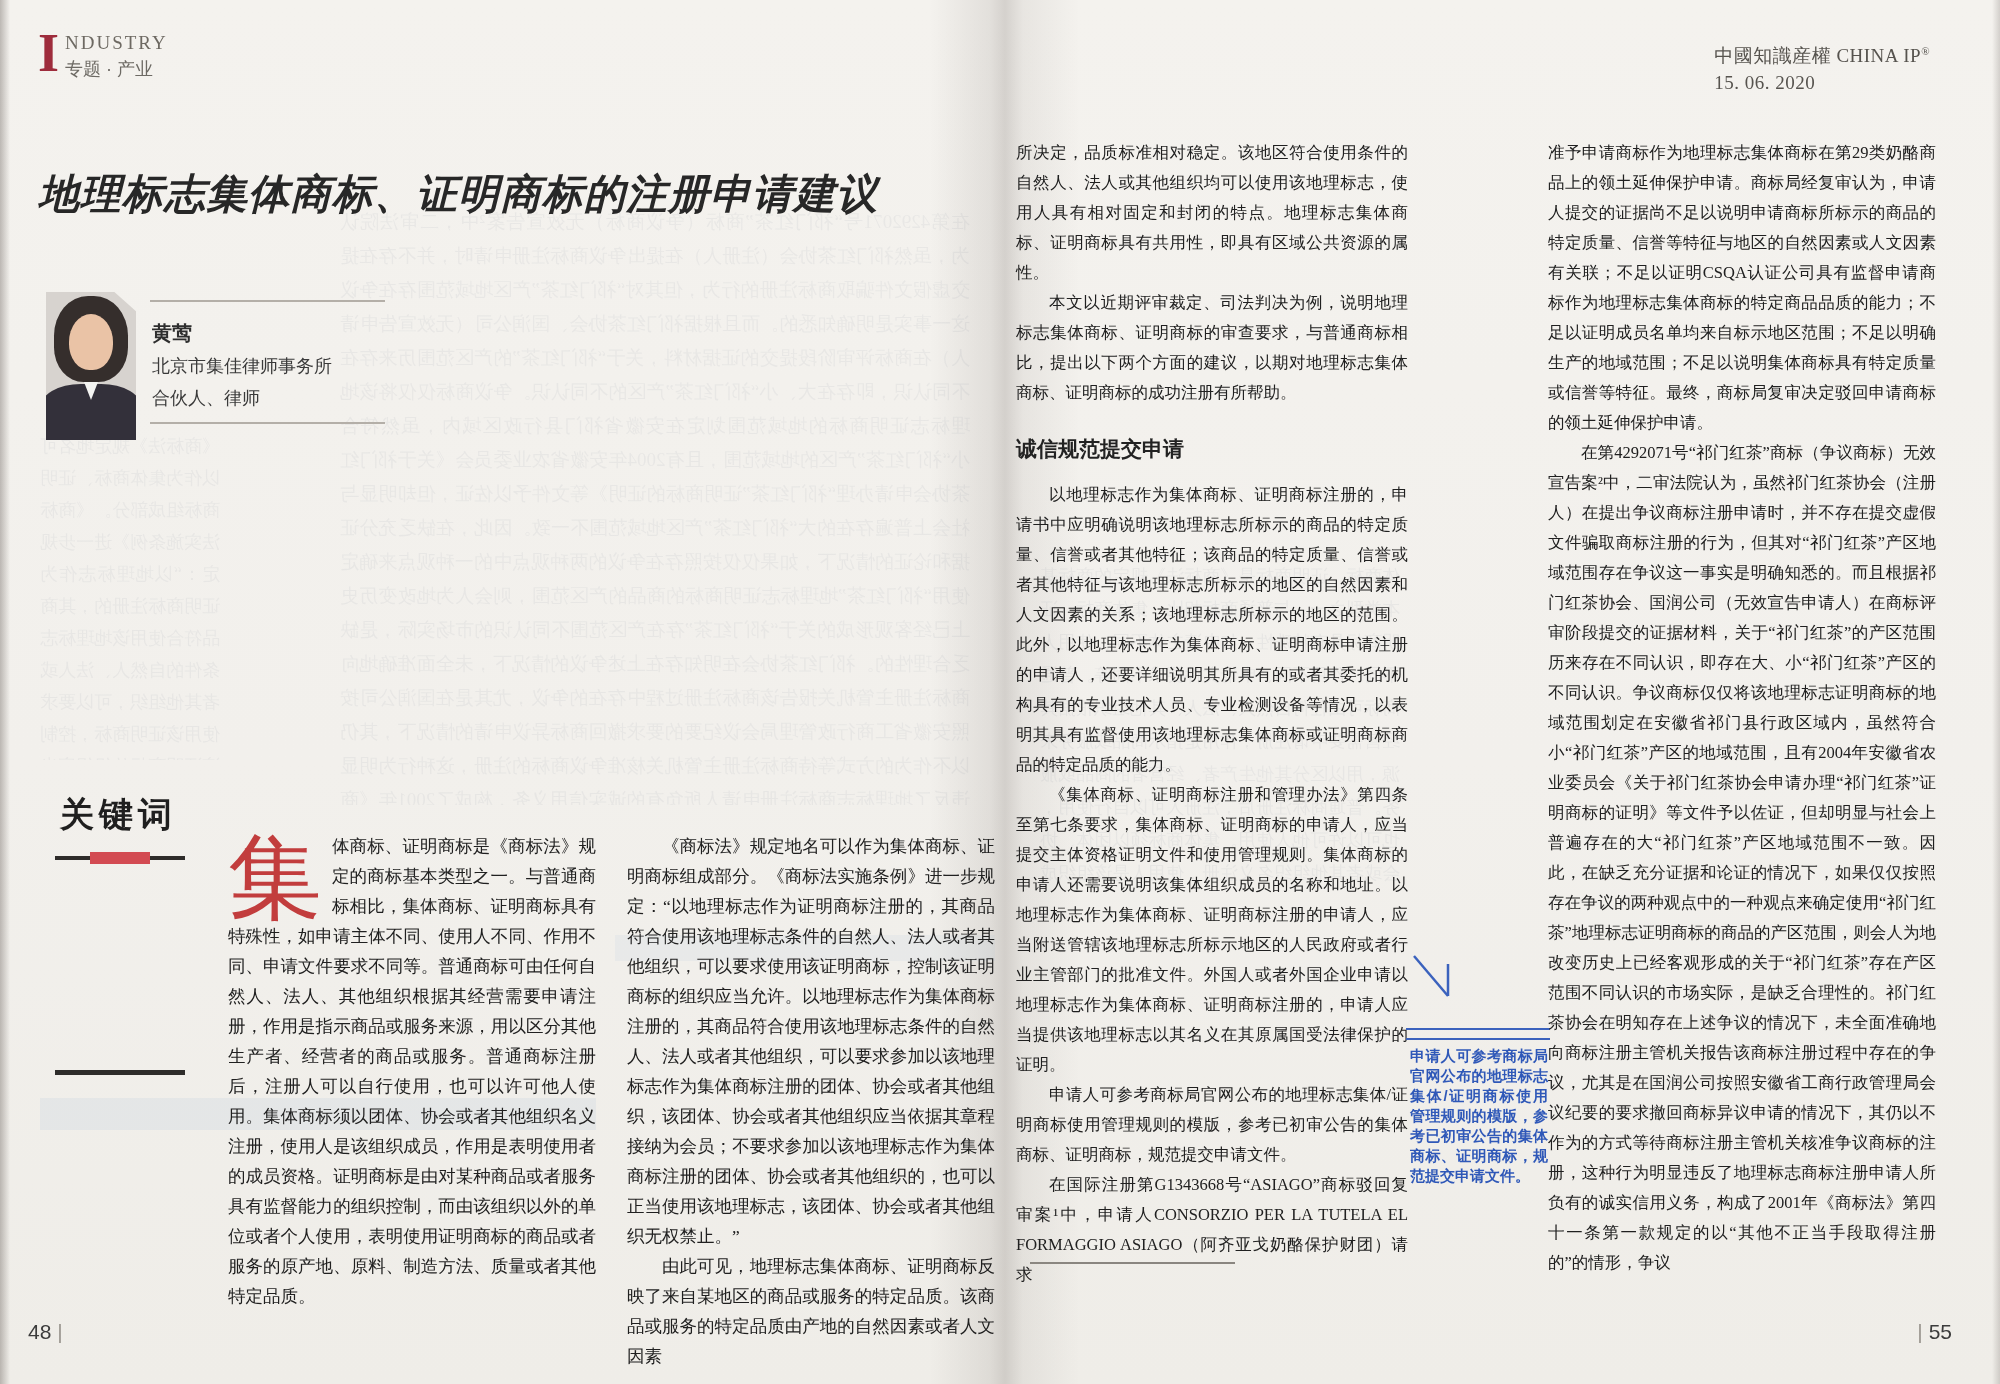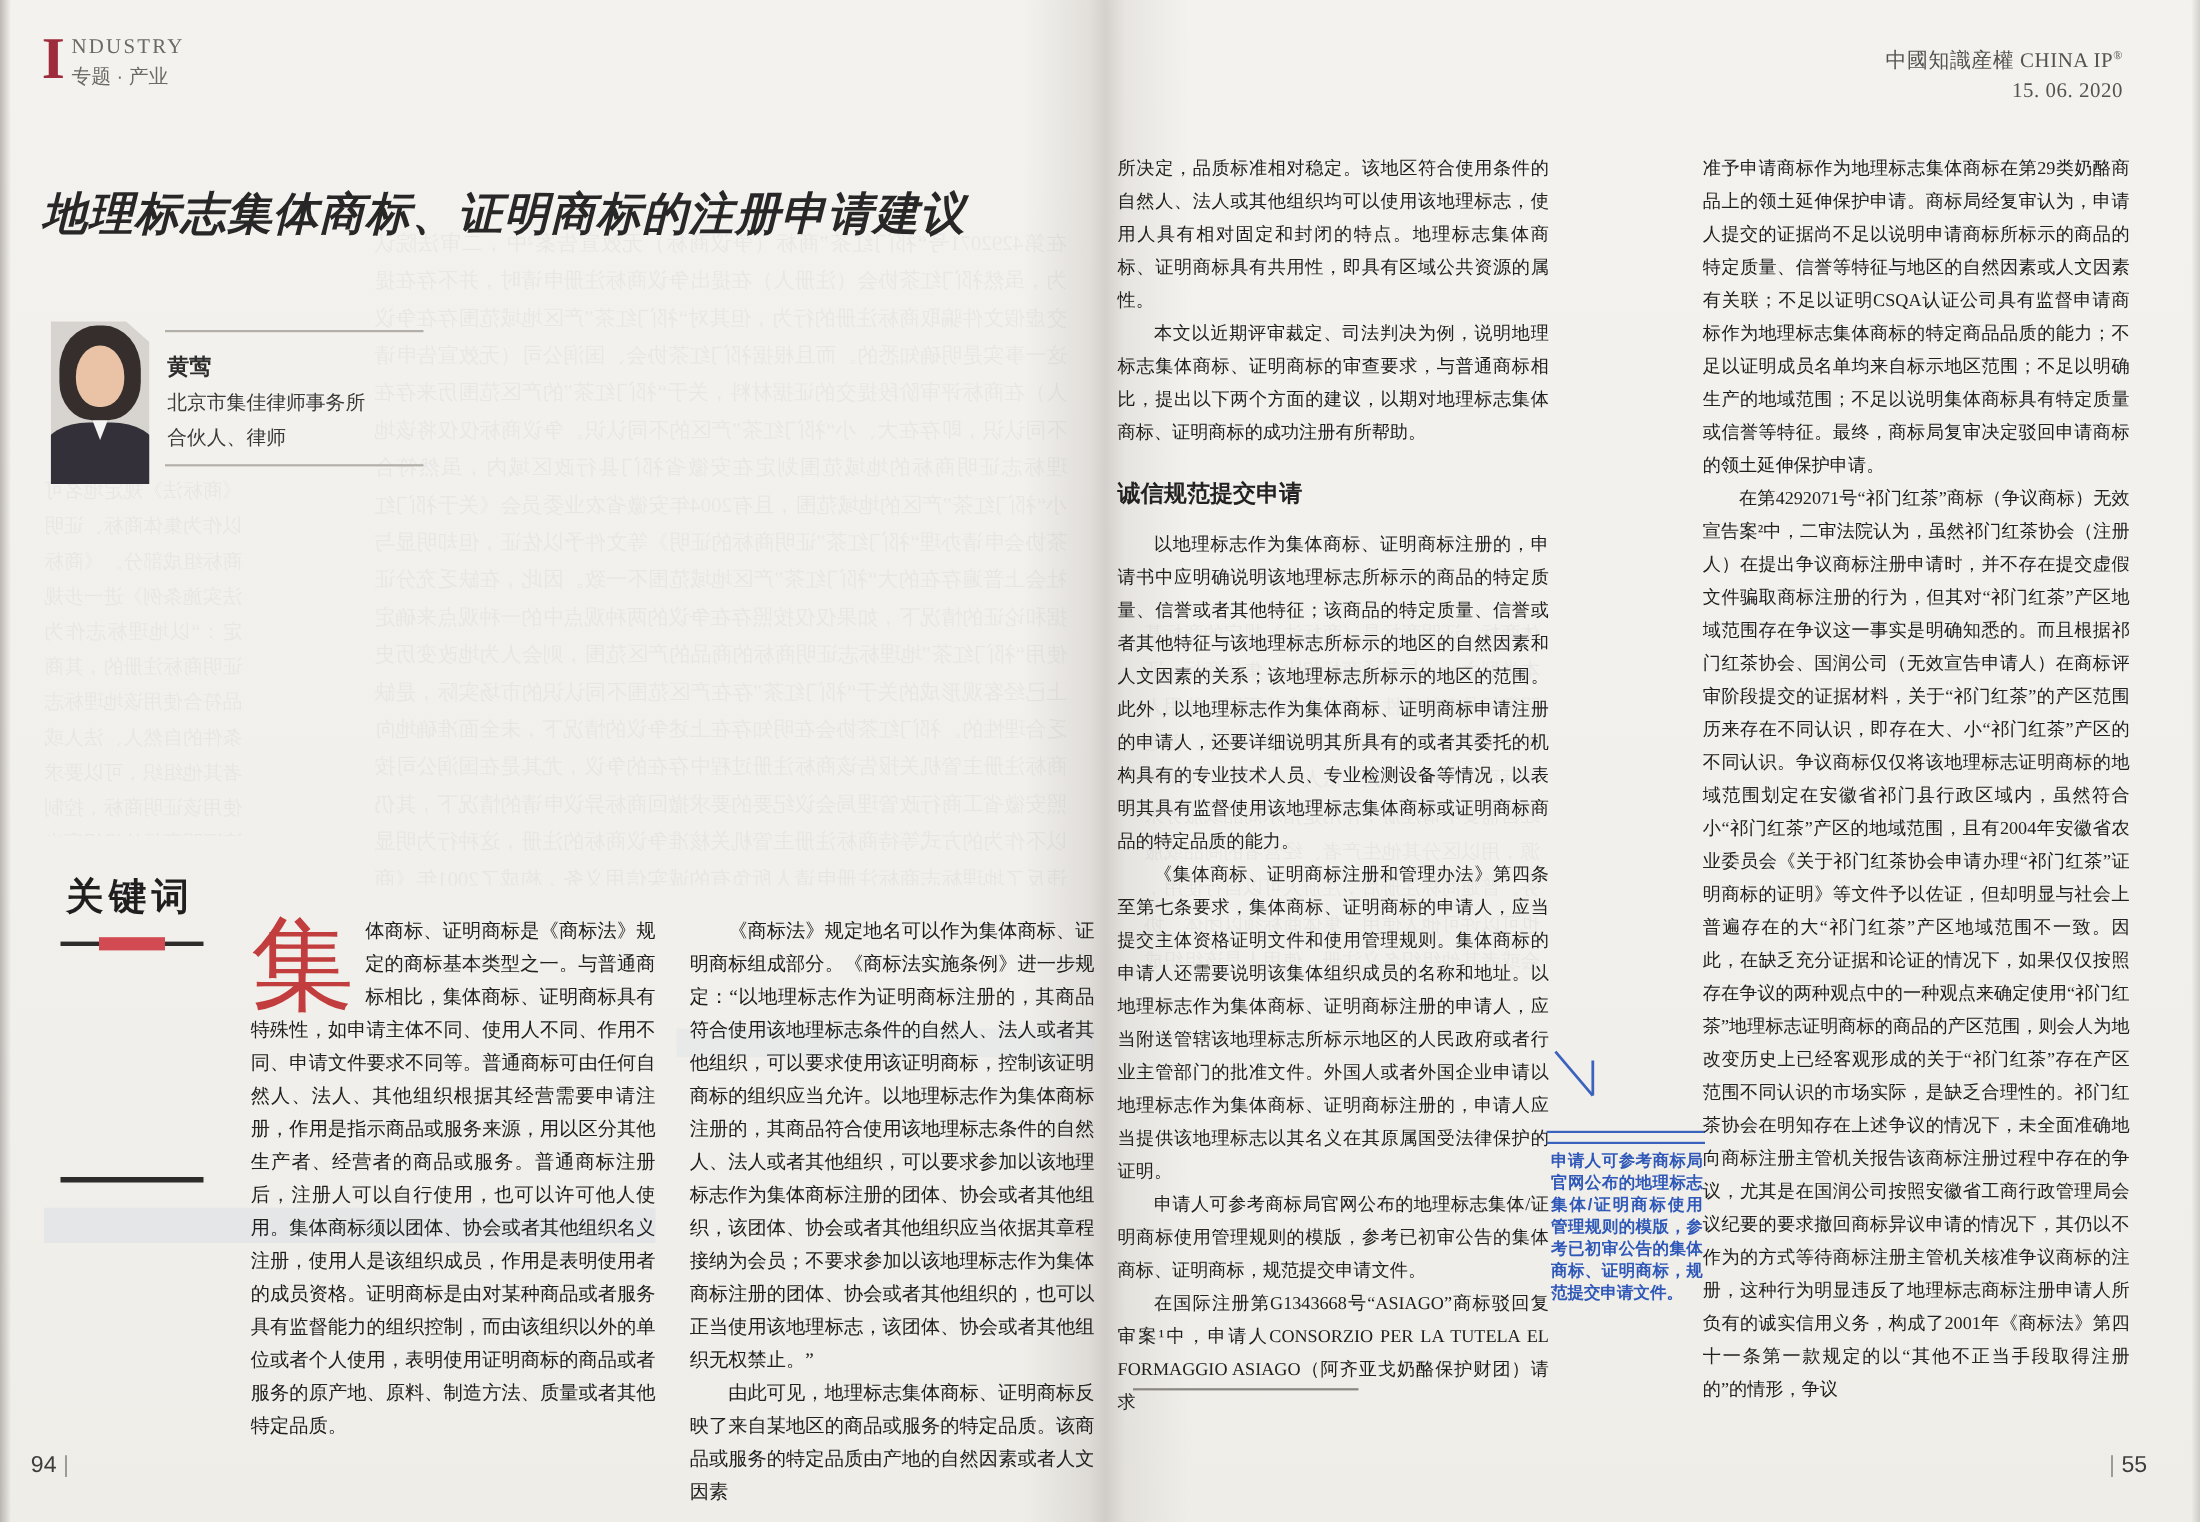--- a/index.html
+++ b/index.html
@@ -13,21 +13,21 @@
   .gutter{left:930px;top:0;width:150px;height:1384px;
     background:linear-gradient(90deg,rgba(0,0,0,0) 0%,rgba(70,60,55,.10) 40%,rgba(70,60,55,.18) 50%,rgba(70,60,55,.07) 62%,rgba(0,0,0,0) 100%);}
   
   .ghost{transform:scaleX(-1);opacity:.05;filter:blur(.7px);color:#31405f;text-align:justify;pointer-events:none;}
   
   .sec-label{left:38px;top:26px;display:flex;align-items:flex-start;}
   .sec-initial{font-size:54px;line-height:54px;font-weight:700;color:#9e2c3c;font-family:"Liberation Serif",serif;}
   .sec-stack{display:flex;flex-direction:column;margin-left:6px;margin-top:6px;}
   .sec-rest{font-size:19px;letter-spacing:2px;color:#6d6962;font-family:"Liberation Serif",serif;}
   .sec-sub{font-size:18px;color:#6d6a64;margin-top:3px;font-family:"Liberation Sans","DejaVu Sans",sans-serif;}
-  .mag-head{right:70px;top:38px;text-align:right;color:#56534e;font-size:19px;line-height:27px;letter-spacing:.5px;}
+  .mag-head{right:70px;top:38px;color:#56534e;font-size:19px;line-height:27px;letter-spacing:.5px;}
   .mag-head sup{font-size:11px;}
   
   .title{left:38px;top:140px;width:900px;font-family:"Liberation Sans","DejaVu Sans",sans-serif;
     font-weight:700;font-size:41px;letter-spacing:1px;color:#272727;font-style:italic;}
   
   .photo{left:46px;top:292px;width:90px;height:148px;background:#d7d3cf;
     clip-path:polygon(0 0,76% 0,100% 13%,100% 100%,0 100%);overflow:hidden;}
   .photo .hair{position:absolute;left:8px;top:4px;width:74px;height:86px;border-radius:46% 46% 40% 40%;background:#352e2c;}
   .photo .face{position:absolute;left:23px;top:22px;width:44px;height:56px;border-radius:50% 50% 46% 46%;background:#eac3a6;}
   .photo .suit{position:absolute;left:-6px;top:92px;width:102px;height:60px;border-radius:40% 40% 0 0;background:#33303a;}
@@ -115,21 +115,21 @@
   <div class="abs col colA">
     <p><span class="dropcap">集</span><span>体商标、证明商标是《商标法》规定的商标基本类型之一。与普通商标相比，集体商标、证明商标具有特殊性，如申请主体不同、使用人不同、作用不同、申请文件要求不同等。普通商标可由任何自然人、法人、其他组织根据其经营需要申请注册，作用是指示商品或服务来源，用以区分其他生产者、经营者的商品或服务。普通商标注册后，注册人可以自行使用，也可以许可他人使用。集体商标须以团体、协会或者其他组织名义注册，使用人是该组织成员，作用是表明使用者的成员资格。证明商标是由对某种商品或者服务具有监督能力的组织控制，而由该组织以外的单位或者个人使用，表明使用证明商标的商品或者服务的原产地、原料、制造方法、质量或者其他特定品质。</span></p>
   </div>
 
   <div class="abs col colB">
     <p class="indent">《商标法》规定地名可以作为集体商标、证明商标组成部分。《商标法实施条例》进一步规定：“以地理标志作为证明商标注册的，其商品符合使用该地理标志条件的自然人、法人或者其他组织，可以要求使用该证明商标，控制该证明商标的组织应当允许。以地理标志作为集体商标注册的，其商品符合使用该地理标志条件的自然人、法人或者其他组织，可以要求参加以该地理标志作为集体商标注册的团体、协会或者其他组织，该团体、协会或者其他组织应当依据其章程接纳为会员；不要求参加以该地理标志作为集体商标注册的团体、协会或者其他组织的，也可以正当使用该地理标志，该团体、协会或者其他组织无权禁止。”</p>
     <p class="indent">由此可见，地理标志集体商标、证明商标反映了来自某地区的商品或服务的特定品质。该商品或服务的特定品质由产地的自然因素或者人文因素</p>
   </div>
 
   <div class="abs pnum pnum-left">
-    <span>94</span><span class="bar">|</span>
+    <span>48</span><span class="bar">|</span>
   </div>
 
   <div class="abs mag-head">
     <div><span>中國知識産權 CHINA IP</span><sup>®</sup></div>
     <div>15. 06. 2020</div>
   </div>
 
   <div class="abs col colC">
     <p>所决定，品质标准相对稳定。该地区符合使用条件的自然人、法人或其他组织均可以使用该地理标志，使用人具有相对固定和封闭的特点。地理标志集体商标、证明商标具有共用性，即具有区域公共资源的属性。</p>
     <p class="indent">本文以近期评审裁定、司法判决为例，说明地理标志集体商标、证明商标的审查要求，与普通商标相比，提出以下两个方面的建议，以期对地理标志集体商标、证明商标的成功注册有所帮助。</p>

